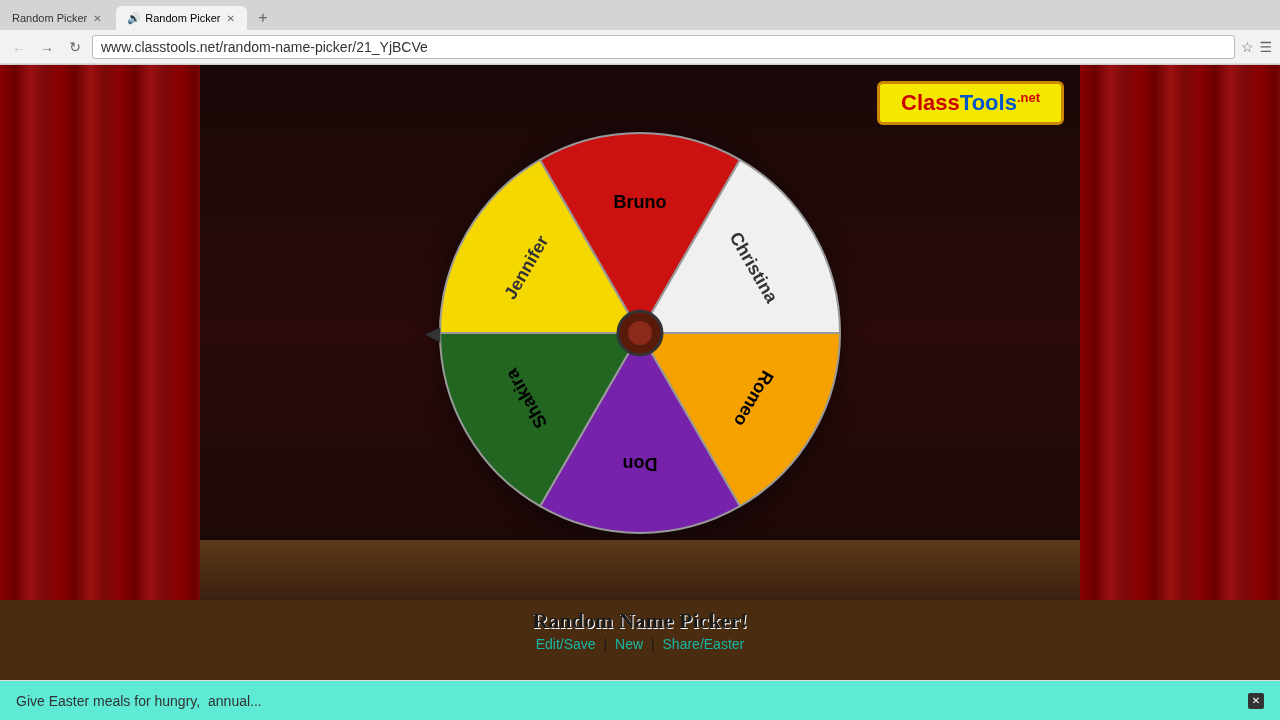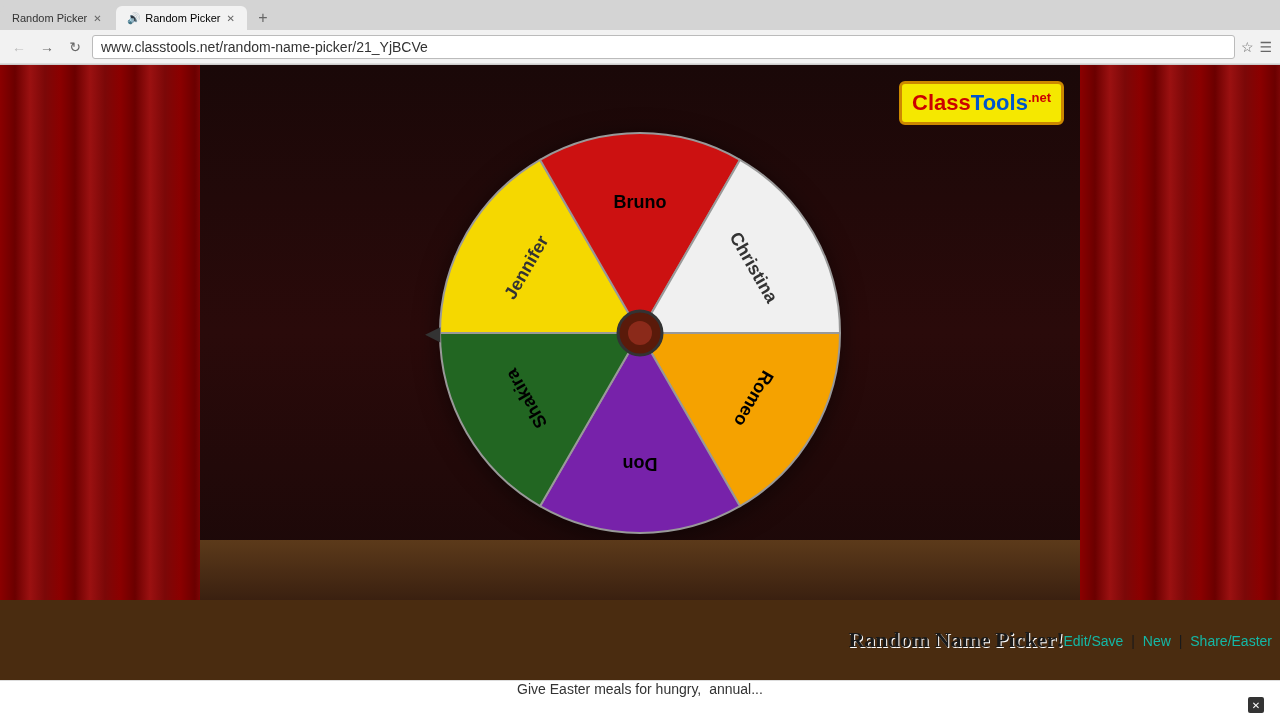--- a/index.html
+++ b/index.html
@@ -119,21 +119,21 @@
 
     
     .classtools-logo {
       position: absolute;
       top: 16px;
       right: 16px;
       z-index: 10;
       background: #f5e800;
       border: 3px solid #cc8800;
       border-radius: 6px;
-      padding: 6px 10px;
+      padding: 6px 21px;
       font-size: 22px;
       font-weight: bold;
       color: #cc0000;
       font-family: Arial, sans-serif;
     }
 
     
     .wheel-container {
       display: flex;
       align-items: center;
@@ -152,23 +152,23 @@
       color: #333;
       z-index: 10;
     }
 
     
     .bottom-bar {
       width: 100%;
       background: #4a2c10;
       height: 80px;
       display: flex;
-      flex-direction: row;
-      align-items: center;
-      justify-content: flex-end;
+      flex-direction: column;
+      align-items: center;
+      justify-content: flex-start;
       padding: 8px;
     }
     .app-title {
       font-size: 22px;
       font-weight: bold;
       color: #1a1a1a;
       font-family: 'Georgia', serif;
       text-shadow: 1px 1px 0 #fff;
     }
     .app-links {
@@ -176,28 +176,27 @@
       color: #1a1a1a;
       margin-top: 2px;
     }
     .app-links a { color: #14b8a6; text-decoration: none; }
     .app-links .sep { margin: 0 4px; }
 
     
     .ad-banner {
       width: 100%;
       height: 40px;
-      background: #ffffff;
+      background: #5eead4;
       border-top: 1px solid #ddd;
       display: flex;
       align-items: center;
       padding: 0 16px;
       font-size: 14px;
       color: #333;
-      flex-direction: column;
     }
     .ad-close {
       margin-left: auto;
       width: 16px; height: 16px;
       background: #333;
       color: white;
       font-size: 10px;
       display: flex; align-items: center; justify-content: center;
       border-radius: 2px;
       cursor: pointer;

